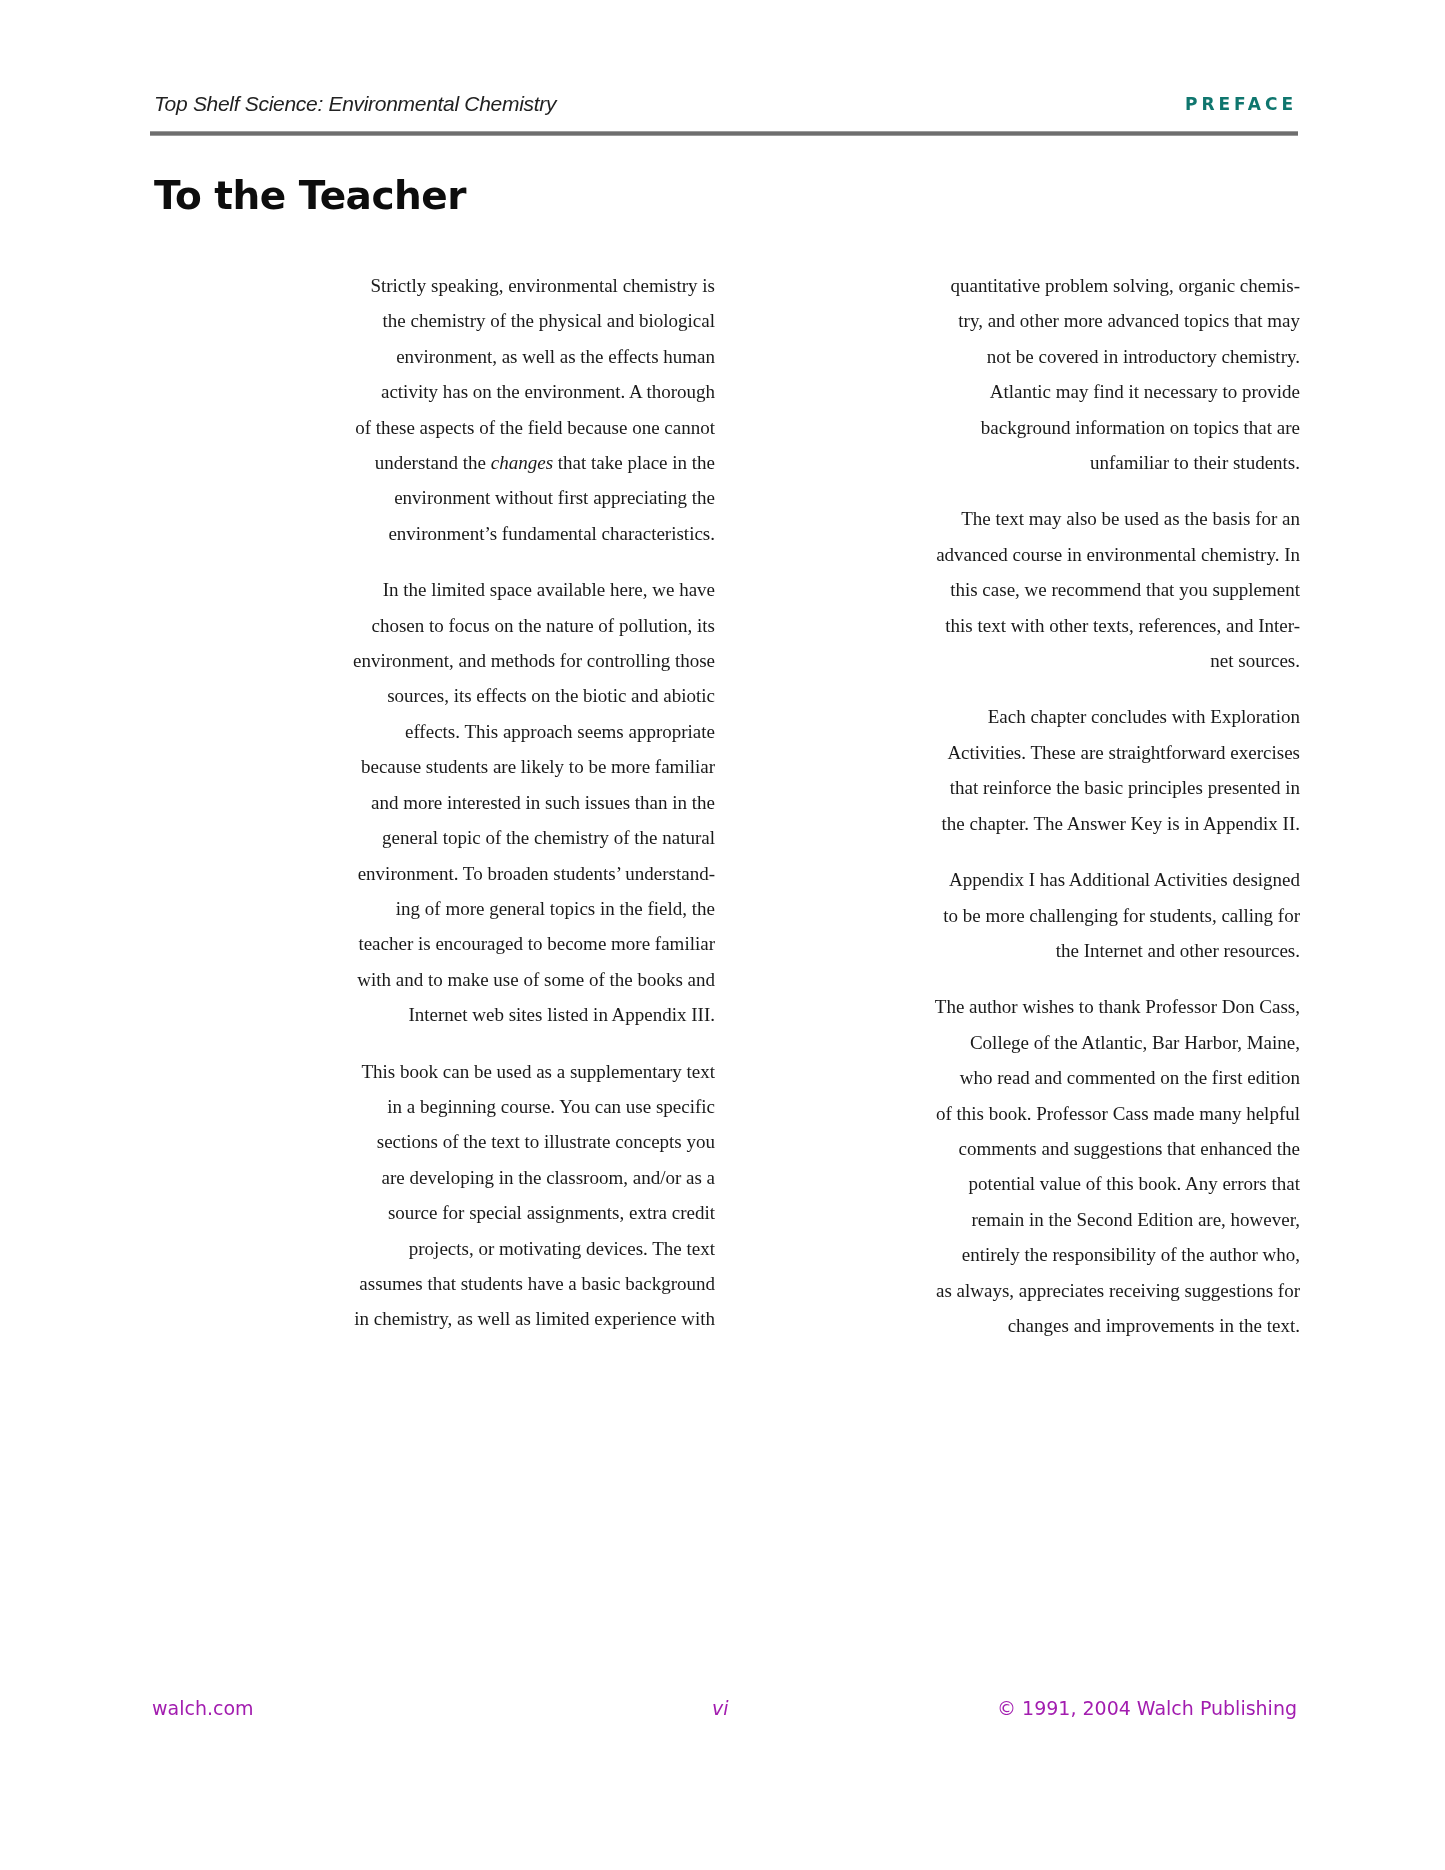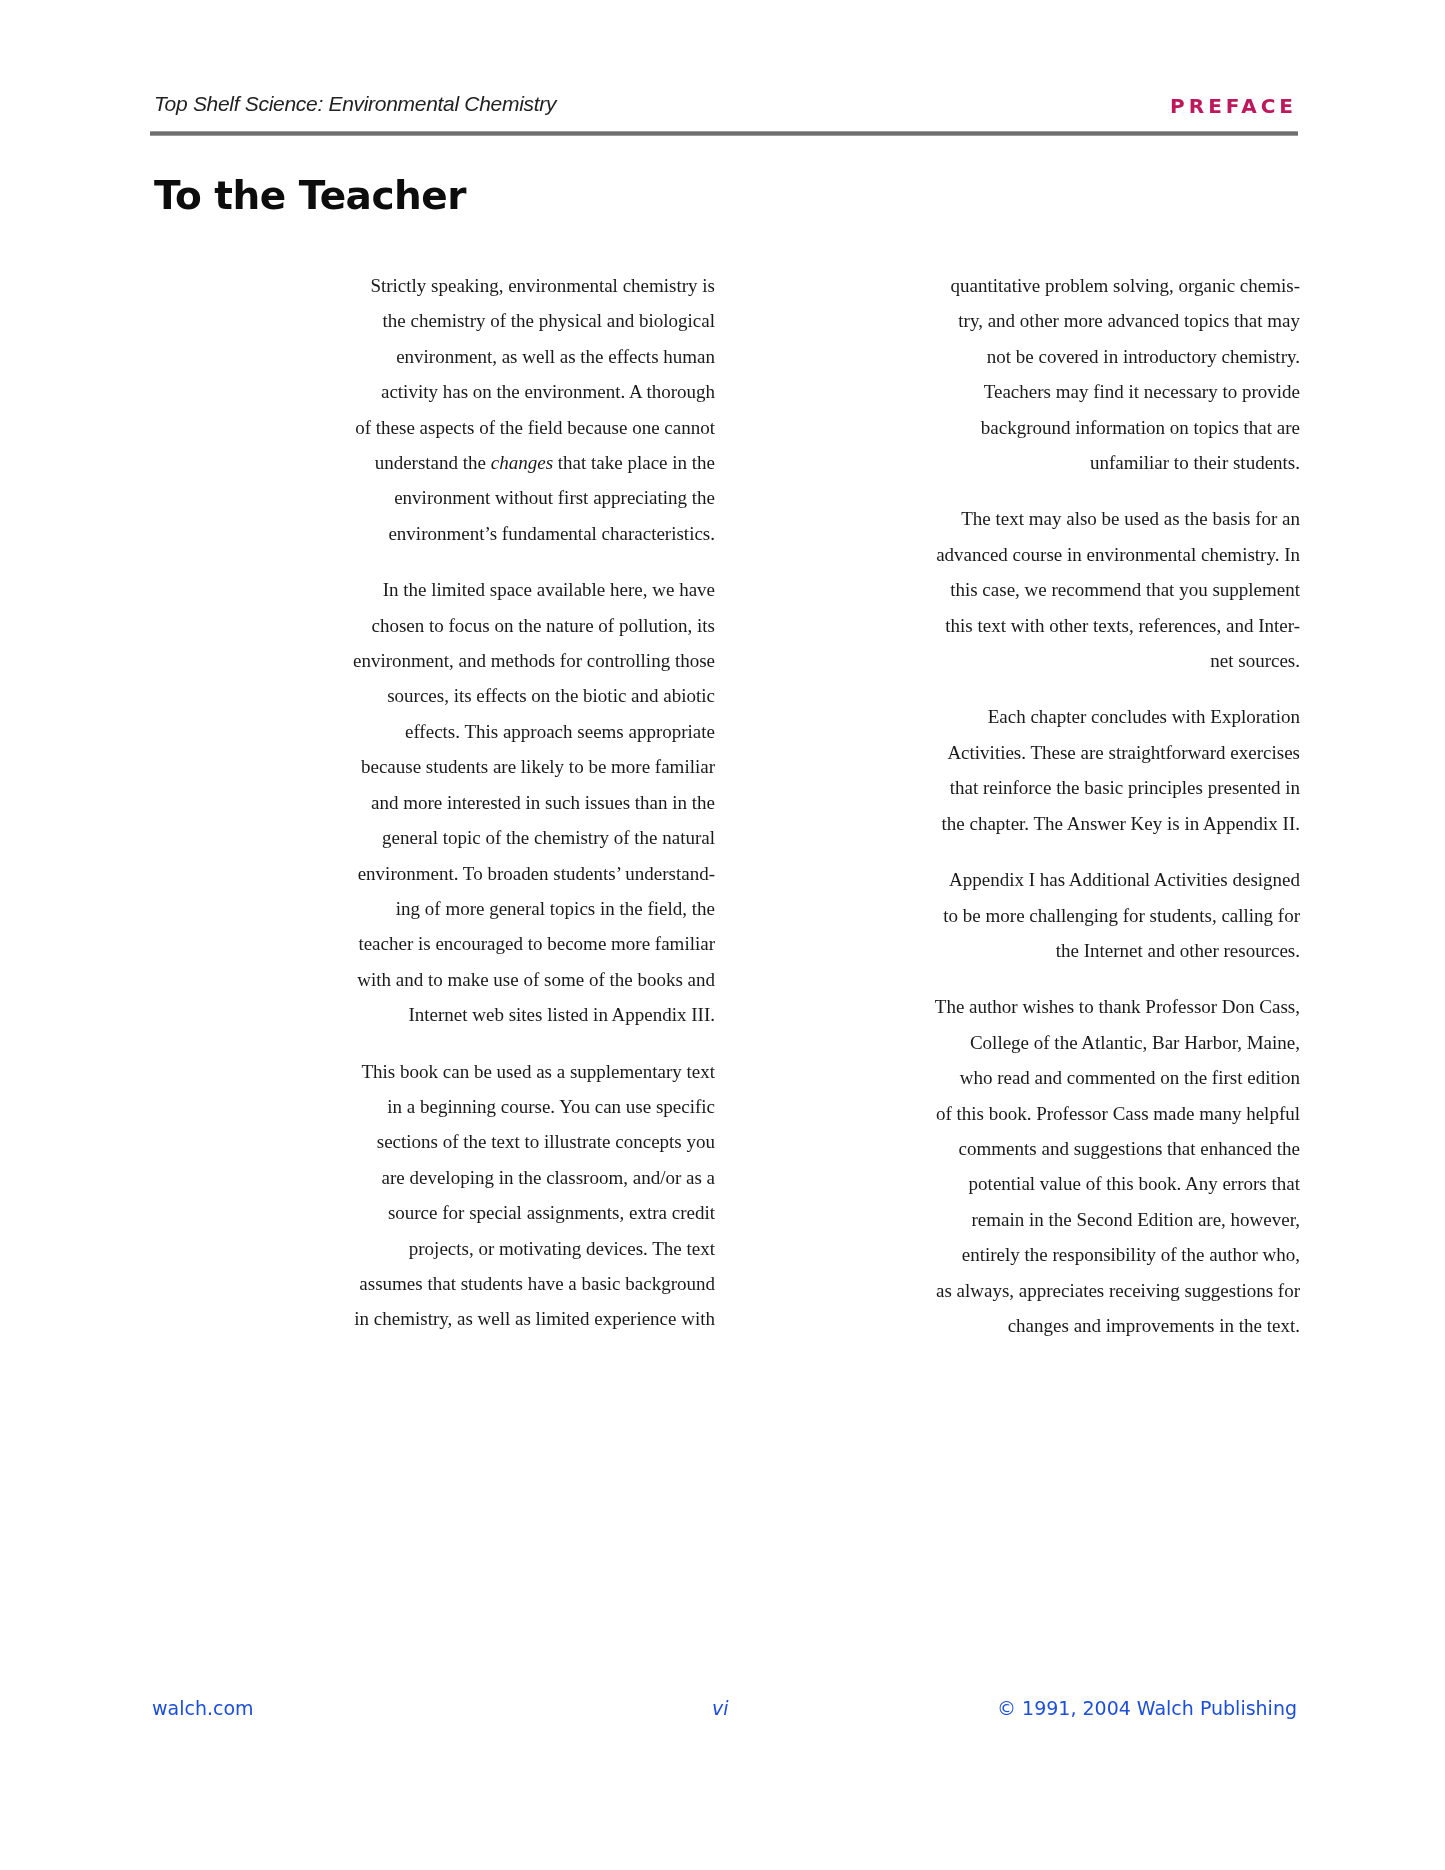--- a/index.html
+++ b/index.html
@@ -1,27 +1,27 @@
 <!DOCTYPE html>
 <html><head>
 <meta charset="utf-8">
 <style>
   html, body { margin: 0; padding: 0; background: #ffffff; }
   body { width: 1445px; height: 1870px; position: relative; overflow: hidden; color: #1a1a1a; }
   .running-head { position: absolute; left: 154px; top: 92px; width: 1143px; height: 30px; text-align: center; }
   .book-title { position: absolute; left: 0; top: 0; font-family: "Liberation Sans", sans-serif; font-style: italic; font-size: 21px; color: #222; letter-spacing: -0.3px; }
-  .section-label { position: absolute; right: 0; top: 2px; font-family: "DejaVu Sans", sans-serif; font-weight: bold; font-size: 20px; letter-spacing: 4px; color: #be185d; }
+  .section-label { position: absolute; right: 0; top: 2px; font-family: "DejaVu Sans", sans-serif; font-weight: bold; font-size: 17px; letter-spacing: 4px; color: #0f766e; }
   .head-rule { position: absolute; left: 150px; top: 131px; width: 1148px; height: 5px; background: #6e6e6e; border-top: 1px solid #9a9a9a; border-bottom: 1px solid #9a9a9a; box-sizing: border-box; }
   .page-title { position: absolute; left: 154px; top: 173px; margin: 0; font-family: "DejaVu Sans", sans-serif; font-weight: bold; font-size: 39px; color: #0d0d0d; letter-spacing: -0.5px; }
   .column { position: absolute; top: 268px; width: 560px; font-family: "Liberation Serif", serif; font-size: 19px; line-height: 35.4px; color: #1a1a1a; text-align: right; }
   .col-left { left: 155px; }
   .col-right { left: 740px; }
   .para { margin: 0 0 21px 0; }
   .line { display: block; white-space: nowrap; }
-  .footer { position: absolute; left: 152px; top: 1697px; width: 1145px; height: 30px; font-family: "DejaVu Sans", sans-serif; font-size: 19px; color: #1d4ed8; }
+  .footer { position: absolute; left: 152px; top: 1697px; width: 1145px; height: 30px; font-family: "DejaVu Sans", sans-serif; font-size: 19px; color: #a21caf; }
   .footer-left { position: absolute; left: 0; top: 0; }
   .footer-center { position: absolute; left: 560px; top: 0; font-style: italic; }
   .footer-right { position: absolute; right: 0; top: 0; }
   em { font-style: italic; }
 </style>
 </head>
 <body>
 
 <div class="running-head">
   <span class="book-title">Top Shelf Science: Environmental Chemistry</span>
@@ -67,21 +67,21 @@
     <span class="line">assumes that students have a basic background</span>
     <span class="line">in chemistry, as well as limited experience with</span>
   </p>
 </div>
 
 <div class="column col-right">
   <p class="para">
     <span class="line">quantitative problem solving, organic chemis-</span>
     <span class="line">try, and other more advanced topics that may</span>
     <span class="line">not be covered in introductory chemistry.</span>
-    <span class="line">Teachers may find it necessary to provide</span>
+    <span class="line">Atlantic may find it necessary to provide</span>
     <span class="line">background information on topics that are</span>
     <span class="line">unfamiliar to their students.</span>
   </p>
   <p class="para">
     <span class="line">The text may also be used as the basis for an</span>
     <span class="line">advanced course in environmental chemistry. In</span>
     <span class="line">this case, we recommend that you supplement</span>
     <span class="line">this text with other texts, references, and Inter-</span>
     <span class="line">net sources.</span>
   </p>

